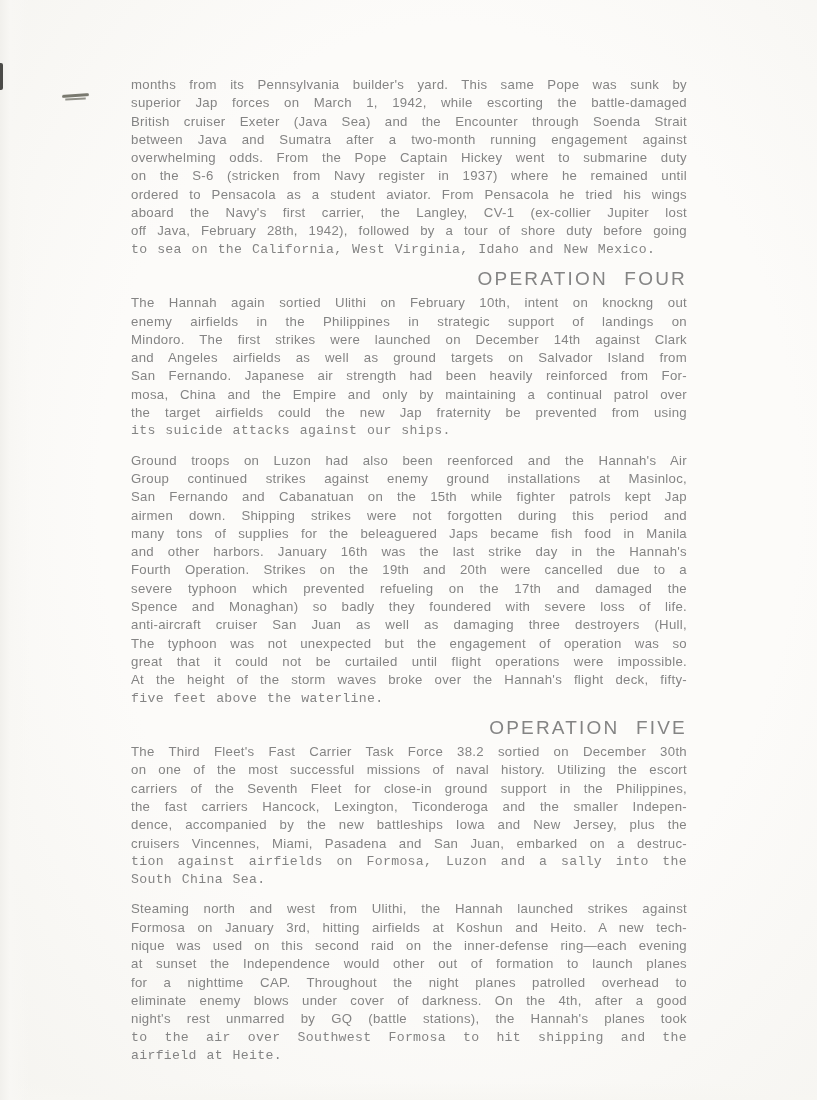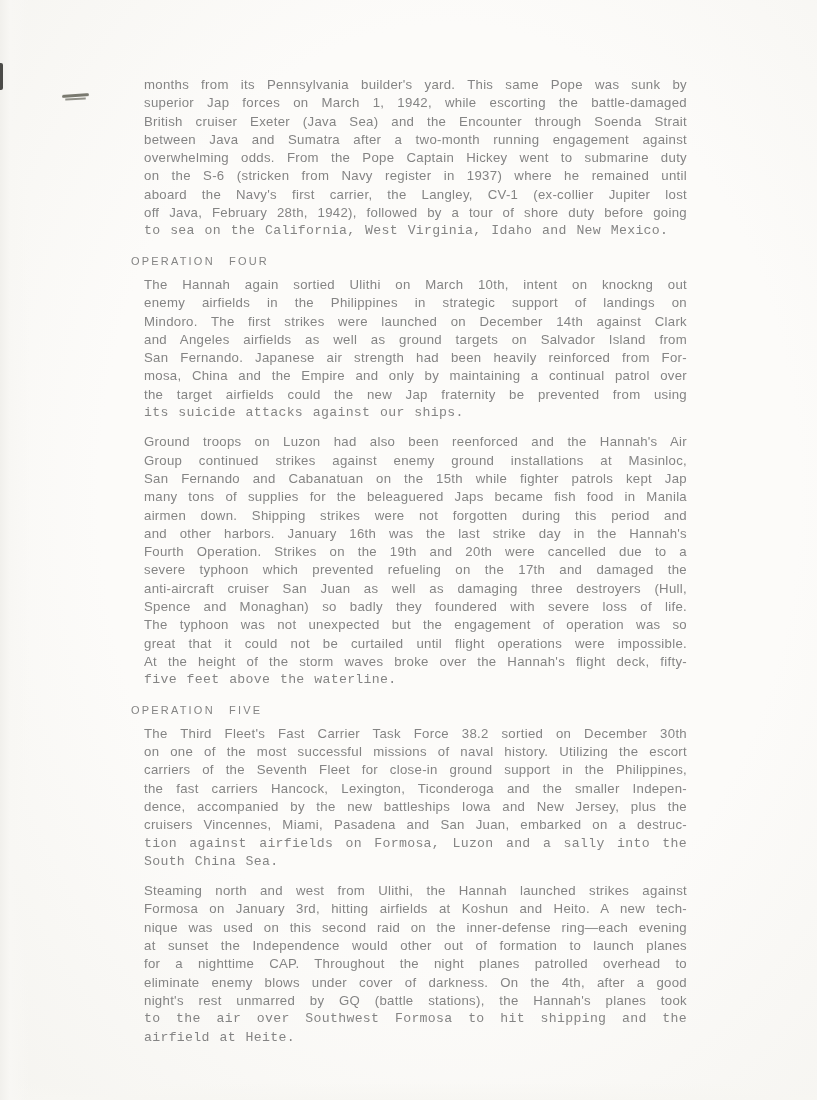--- a/index.html
+++ b/index.html
@@ -30,29 +30,28 @@
     word-spacing: 1.5px;
     font-weight: 400;
     -webkit-font-smoothing: antialiased;
   }
   .paragraph { margin: 0 0 11px 0; }
   .paragraph:last-child { margin-bottom: 0; }
   .line {
     text-align: justify;
     text-align-last: justify;
     white-space: normal;
-    margin-left: 13px;
   }
   .line.last {
     text-align-last: left;
     font-family: Liberation Mono, monospace;
   }
   .heading {
-    text-align: left;
-    font-size: 11px;
+    text-align: right;
+    font-size: 19px;
     letter-spacing: 2.2px;
     word-spacing: 9px;
     margin: 5px 0 6px 0;
     color: var(--text-color, #848484);
   }
   
   .edge-mark {
     position: absolute;
     left: 0;
     top: 63px;
@@ -102,46 +101,47 @@
 </div>
 
 <div class="text-block">
     <div class="paragraph">
       <div class="line">months from its Pennsylvania builder's yard. This same Pope was sunk by</div>
       <div class="line">superior Jap forces on March 1, 1942, while escorting the battle-damaged</div>
       <div class="line">British cruiser Exeter (Java Sea) and the Encounter through Soenda Strait</div>
       <div class="line">between Java and Sumatra after a two-month running engagement against</div>
       <div class="line">overwhelming odds. From the Pope Captain Hickey went to submarine duty</div>
       <div class="line">on the S-6 (stricken from Navy register in 1937) where he remained until</div>
+      <div class="line">ordered to Pensacola as a student aviator. From Pensacola he tried his wings</div>
       <div class="line">aboard the Navy's first carrier, the Langley, CV-1 (ex-collier Jupiter lost</div>
       <div class="line">off Java, February 28th, 1942), followed by a tour of shore duty before going</div>
       <div class="line last">to sea on the California, West Virginia, Idaho and New Mexico.</div>
     </div>
     <div class="heading">OPERATION FOUR</div>
     <div class="paragraph">
-      <div class="line">The Hannah again sortied Ulithi on March 10th, intent on knockng out</div>
+      <div class="line">The Hannah again sortied Ulithi on February 10th, intent on knockng out</div>
       <div class="line">enemy airfields in the Philippines in strategic support of landings on</div>
       <div class="line">Mindoro. The first strikes were launched on December 14th against Clark</div>
       <div class="line">and Angeles airfields as well as ground targets on Salvador Island from</div>
       <div class="line">San Fernando. Japanese air strength had been heavily reinforced from For-</div>
       <div class="line">mosa, China and the Empire and only by maintaining a continual patrol over</div>
       <div class="line">the target airfields could the new Jap fraternity be prevented from using</div>
       <div class="line last">its suicide attacks against our ships.</div>
     </div>
     <div class="paragraph">
       <div class="line">Ground troops on Luzon had also been reenforced and the Hannah's Air</div>
       <div class="line">Group continued strikes against enemy ground installations at Masinloc,</div>
       <div class="line">San Fernando and Cabanatuan on the 15th while fighter patrols kept Jap</div>
+      <div class="line">airmen down. Shipping strikes were not forgotten during this period and</div>
       <div class="line">many tons of supplies for the beleaguered Japs became fish food in Manila</div>
-      <div class="line">airmen down. Shipping strikes were not forgotten during this period and</div>
       <div class="line">and other harbors. January 16th was the last strike day in the Hannah's</div>
       <div class="line">Fourth Operation. Strikes on the 19th and 20th were cancelled due to a</div>
       <div class="line">severe typhoon which prevented refueling on the 17th and damaged the</div>
+      <div class="line">Spence and Monaghan) so badly they foundered with severe loss of life.</div>
       <div class="line">anti-aircraft cruiser San Juan as well as damaging three destroyers (Hull,</div>
-      <div class="line">Spence and Monaghan) so badly they foundered with severe loss of life.</div>
       <div class="line">The typhoon was not unexpected but the engagement of operation was so</div>
       <div class="line">great that it could not be curtailed until flight operations were impossible.</div>
       <div class="line">At the height of the storm waves broke over the Hannah's flight deck, fifty-</div>
       <div class="line last">five feet above the waterline.</div>
     </div>
     <div class="heading">OPERATION FIVE</div>
     <div class="paragraph">
       <div class="line">The Third Fleet's Fast Carrier Task Force 38.2 sortied on December 30th</div>
       <div class="line">on one of the most successful missions of naval history. Utilizing the escort</div>
       <div class="line">carriers of the Seventh Fleet for close-in ground support in the Philippines,</div>

